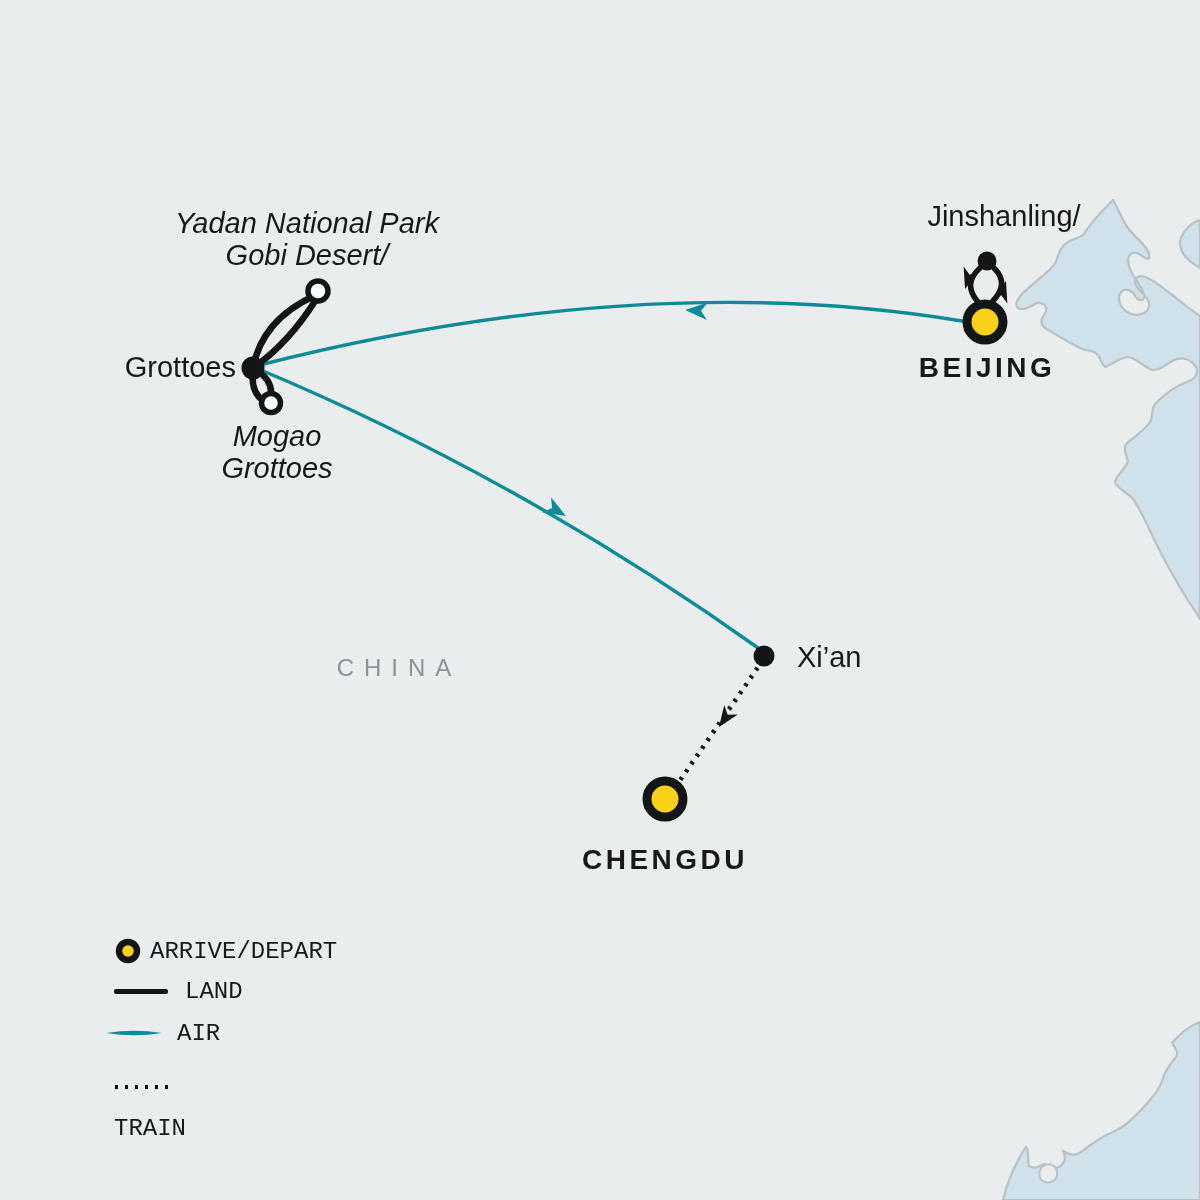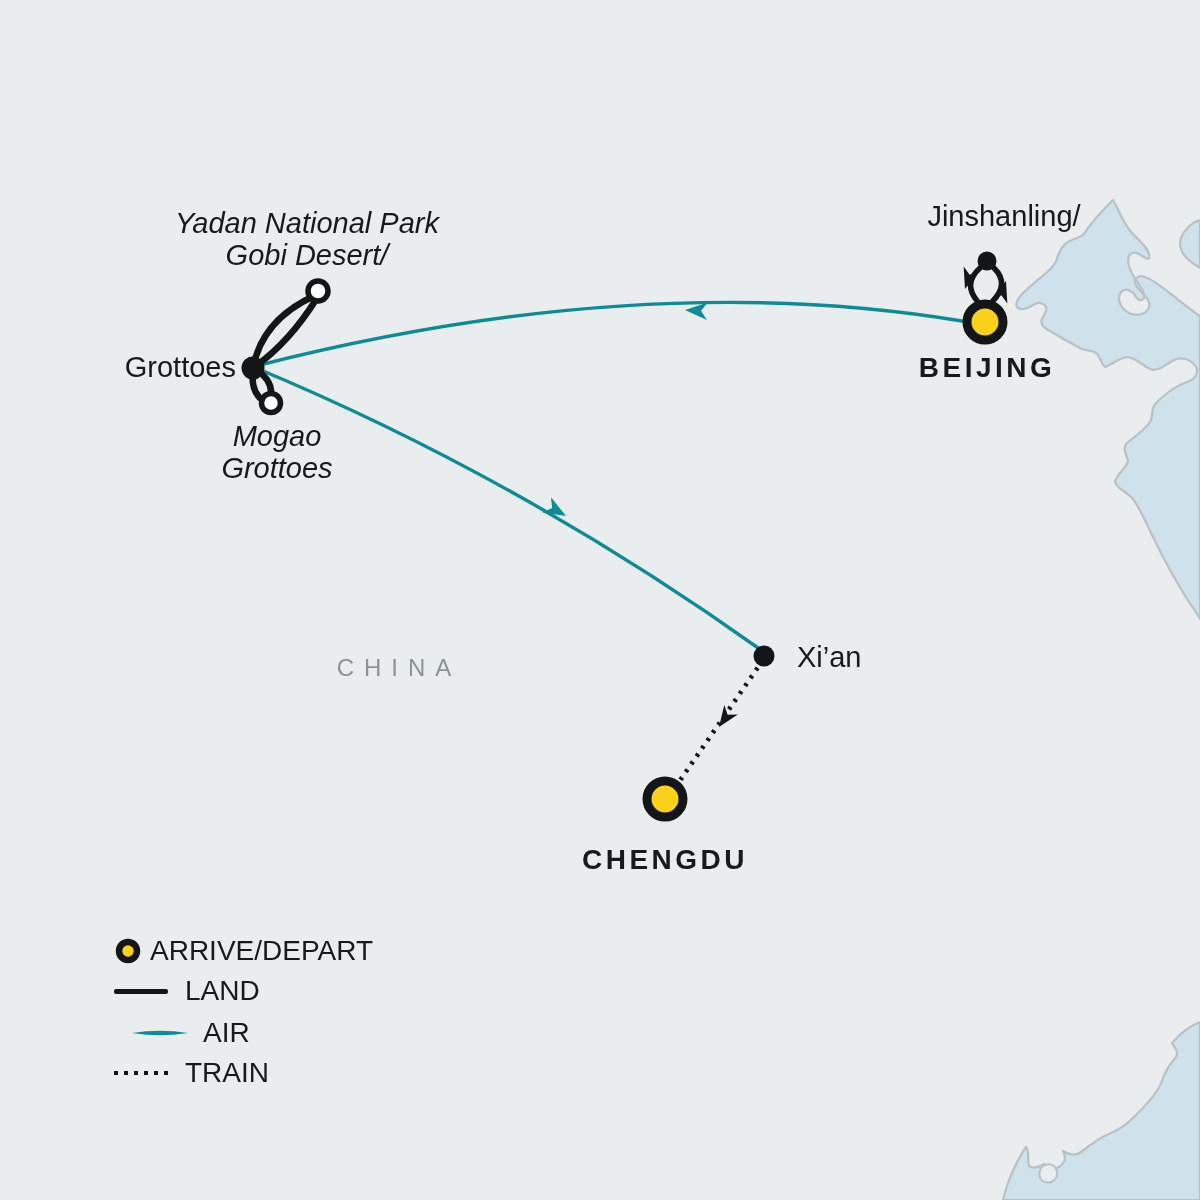--- a/index.html
+++ b/index.html
@@ -27,21 +27,21 @@
   .site-circle{fill:#ffffff;stroke:var(--route-black);stroke-width:5.5;}
   .city-marker{fill:var(--marker-yellow);stroke:var(--route-black);stroke-width:9;}
   .lbl{position:absolute;font-size:29px;line-height:32px;white-space:nowrap;color:var(--label-text);}
   .lbl-center{transform:translate(-50%,-50%);text-align:center;}
   .lbl-right{transform:translate(-100%,-50%);text-align:right;}
   .lbl-left{transform:translate(0,-50%);}
   .lbl-italic{font-style:italic;}
   .lbl-city{font-weight:bold;font-size:28px;letter-spacing:3.5px;}
   .lbl-region{font-size:24px;letter-spacing:10px;color:var(--region-text);font-weight:400;}
   .legend-row{position:absolute;display:flex;align-items:center;height:28px;}
-  .legend-label{font-size:28px;color:var(--label-text);white-space:nowrap;}
+  .legend-label{font-size:24px;color:var(--label-text);white-space:nowrap;font-family:Liberation Mono, monospace;}
   .swatch-box{width:56px;flex:0 0 56px;display:flex;align-items:center;margin-right:15px;}
   .swatch-land{width:54px;height:5px;background:var(--route-black);border-radius:2px;}
   .swatch-train{width:54px;height:4.5px;
     background:repeating-linear-gradient(90deg,var(--route-black) 0 3.5px,transparent 3.5px 10px);}
 </style>
 </head>
 <body>
 
 <div id="map">
 
@@ -188,30 +188,30 @@
       <span class="legend-label">ARRIVE/DEPART</span>
     </div>
 
     <div class="legend-row" style="left:114px;top:977px;">
       <span class="swatch-box">
         <span class="swatch-land"></span>
       </span>
       <span class="legend-label">LAND</span>
     </div>
 
-    <div class="legend-row" style="left:132px;top:1019px;">
+    <div class="legend-row" style="left:106px;top:1019px;">
       <span class="swatch-box">
         <svg width="56" height="10">
           <path class="arrow-air" d="M 0,5 Q 28,0.5 56,5 Q 28,9.5 0,5 Z"></path>
         </svg>
       </span>
       <span class="legend-label">AIR</span>
     </div>
 
-    <div class="legend-row" style="left:114px;top:1059px;">
+    <div class="legend-row" style="left:114px;top:1059px;flex-direction:column;">
       <span class="swatch-box">
         <span class="swatch-train"></span>
       </span>
       <span class="legend-label">TRAIN</span>
     </div>
 
   </div>
 </div>
 
 </body></html>

